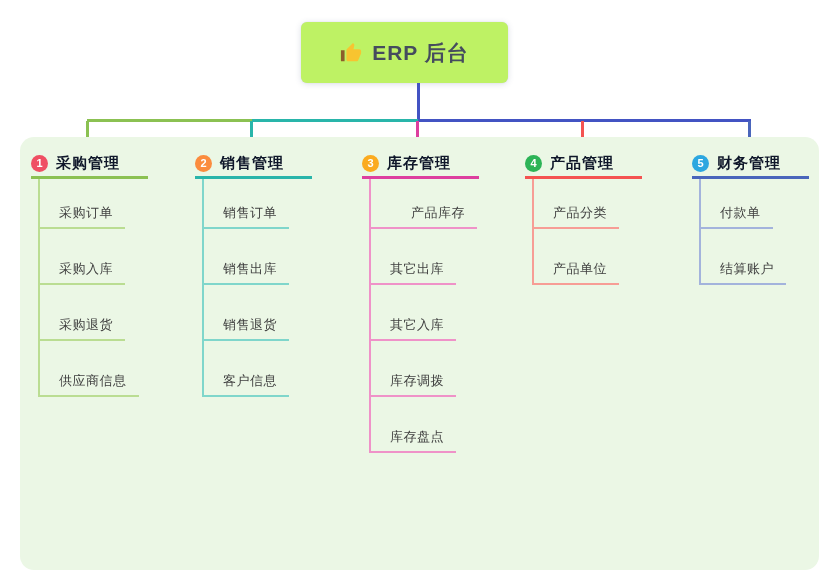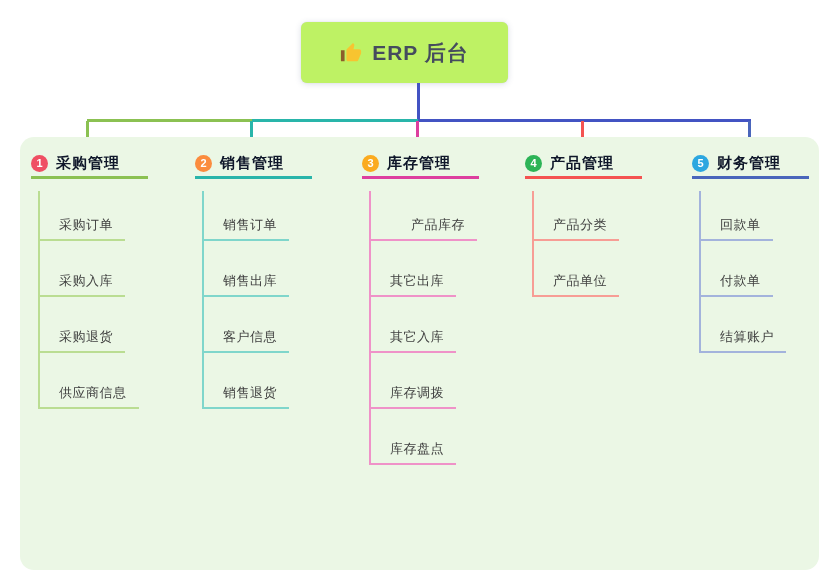--- a/index.html
+++ b/index.html
@@ -45,21 +45,21 @@
     width:117px;height:26px;display:flex;align-items:center;gap:8px;
     border-bottom:3px solid #888;
   }
   .badge{
     width:17px;height:17px;border-radius:50%;flex:0 0 17px;
     color:#fff;font-size:11px;font-weight:700;line-height:17px;text-align:center;
   }
   .btitle{
     font-size:15px;font-weight:600;color:#0f172a;letter-spacing:1px;white-space:nowrap;
   }
-  .kids{margin-left:7px;border-left:2px solid #ccc;margin-top:12px;}
+  .kids{margin-left:7px;border-left:2px solid #ccc;}
   .kid{height:56px;display:flex;align-items:flex-end;}
   .kid:first-child{height:50px;}
   .kid span{
     display:inline-block;border-bottom:2px solid #ccc;
     padding:0 12px 5px 19px;font-size:13px;color:#3f3f3f;
     letter-spacing:.5px;white-space:nowrap;
   }
 </style>
 </head>
 <body>
@@ -110,24 +110,24 @@
       <span class="btitle">销售管理</span>
     </div>
     <div class="kids" style="border-left-color: rgb(127, 214, 203);">
         <div class="kid">
           <span style="border-bottom-color: rgb(127, 214, 203);">销售订单</span>
         </div>
         <div class="kid">
           <span style="border-bottom-color: rgb(127, 214, 203);">销售出库</span>
         </div>
         <div class="kid">
-          <span style="border-bottom-color: rgb(127, 214, 203);">客户信息</span>
+          <span style="border-bottom-color: rgb(127, 214, 203);">销售退货</span>
         </div>
         <div class="kid">
-          <span style="border-bottom-color: rgb(127, 214, 203);">销售退货</span>
+          <span style="border-bottom-color: rgb(127, 214, 203);">客户信息</span>
         </div>
       </div>
   </div>
 
   <div class="branch b3">
     <div class="title-row" style="border-bottom-color: rgb(221, 63, 159);">
       <span class="badge" style="background: rgb(251, 171, 31);">3</span>
       <span class="btitle">库存管理</span>
     </div>
     <div class="kids" style="border-left-color: rgb(239, 146, 200);">
@@ -164,23 +164,20 @@
       </div>
   </div>
 
   <div class="branch b5">
     <div class="title-row" style="border-bottom-color: rgb(74, 102, 187);">
       <span class="badge" style="background: rgb(44, 167, 224);">5</span>
       <span class="btitle">财务管理</span>
     </div>
     <div class="kids" style="border-left-color: rgb(163, 179, 220);">
         <div class="kid">
-          <span style="border-bottom-color: rgb(163, 179, 220);">回款单</span>
-        </div>
-        <div class="kid">
           <span style="border-bottom-color: rgb(163, 179, 220);">付款单</span>
         </div>
         <div class="kid">
           <span style="border-bottom-color: rgb(163, 179, 220);">结算账户</span>
         </div>
       </div>
   </div>
 </div>
 
 </body></html>

